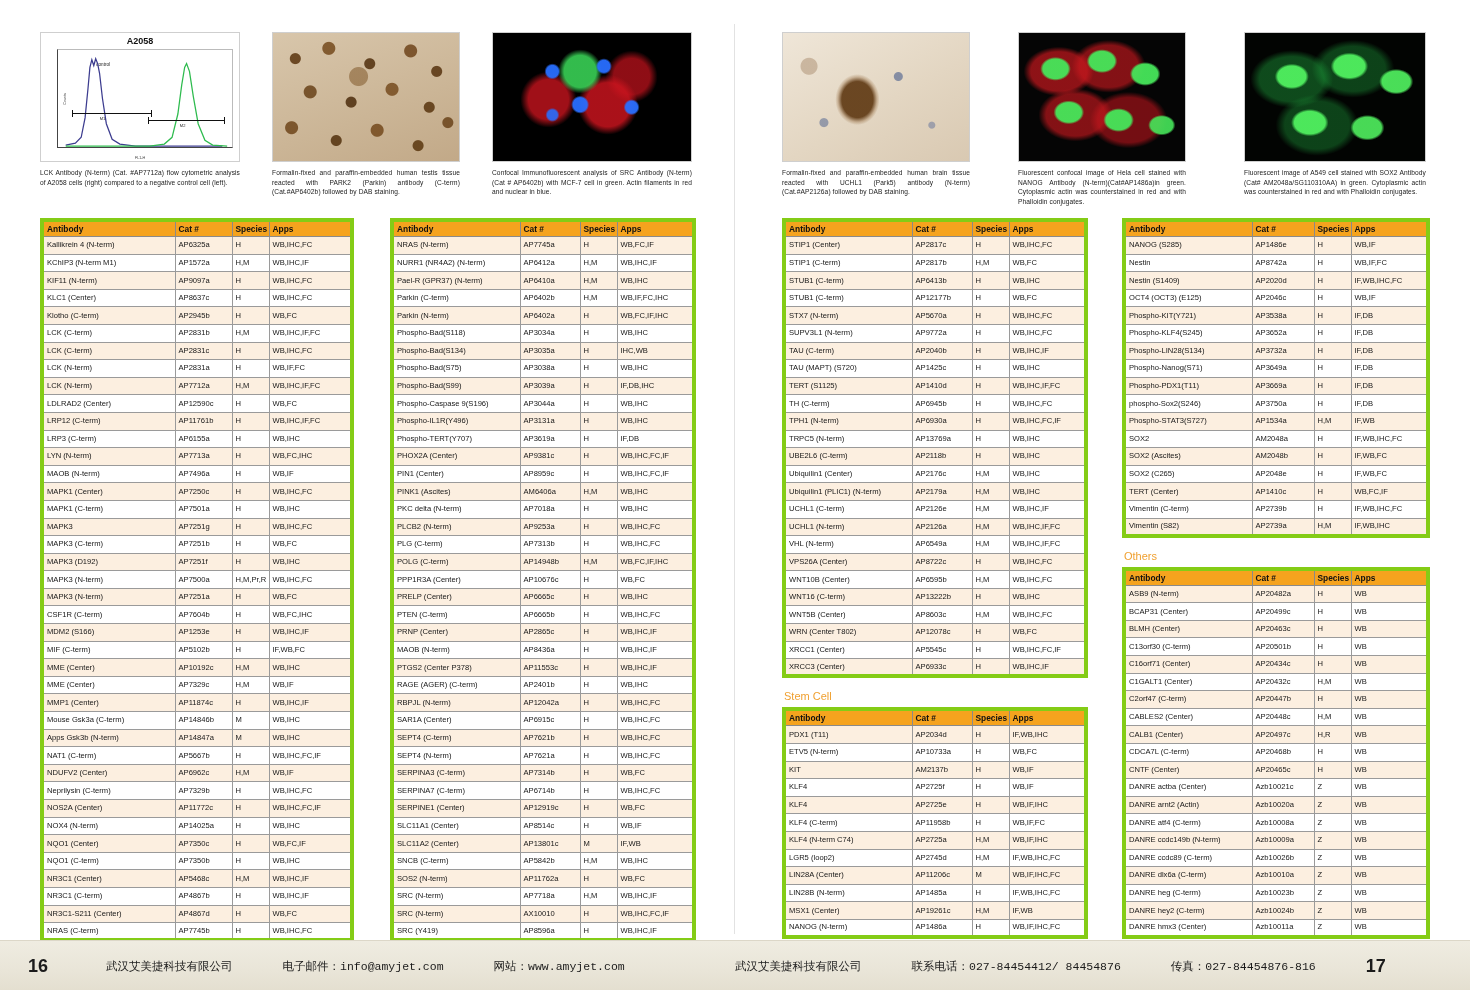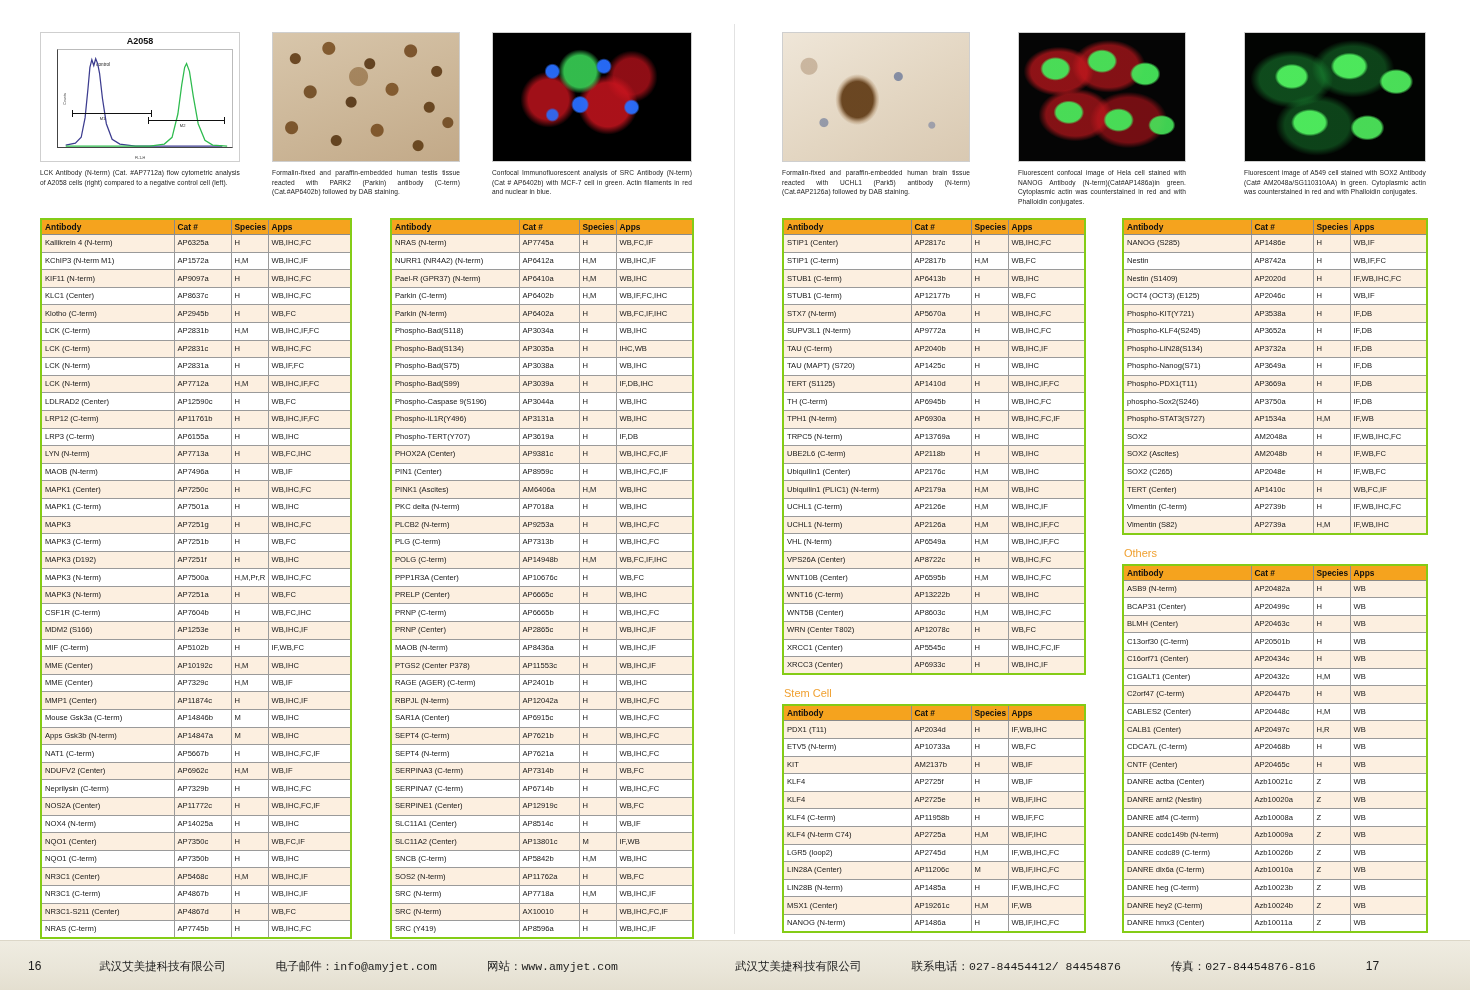--- a/index.html
+++ b/index.html
@@ -146,21 +146,21 @@
       radial-gradient(ellipse 46px 34px at 40% 72%, rgba(30,160,60,.4) 0 70%, transparent 90%),
       #020402;
   }
 
   
   .tblcol { position: absolute; }
   table.ab {
     border-collapse: collapse;
     width: 100%;
     table-layout: fixed;
-    border: 2px solid #84cc16;
+    border: 4px solid #84cc16;
   }
   table.ab th {
     background: #f5a31e;
     color: #111;
     font-size: 8.4px;
     font-weight: bold;
     text-align: left;
     padding: 2px 3px;
     border: 1px solid #8a8a8a;
     height: 14px;
@@ -195,21 +195,21 @@
     background: linear-gradient(180deg,#efece1 0%, #e9e5d8 60%, #e4dfd0 100%);
     border-top: 1px solid #dcd7c8;
   }
   .footer .half {
     position: absolute; top: 0; height: 50px;
     display: flex; align-items: center;
     font-size: 11.5px; color: #1b1b1b;
   }
   .footer .half.left  { left: 0;   width: 735px; padding-left: 28px; }
   .footer .half.right { left: 735px; width: 735px; padding-right: 28px; }
-  .footer .pg { font-size: 12px; color: #1b1b1b; }
+  .footer .pg { font-size: 18px; color: #1b1b1b; font-weight: bold; }
   .footer .seg { white-space: nowrap; font-family: Liberation Mono, monospace; }
   .spacer-md { width: 50px; }
   .spacer-lg { width: 58px; }
 
   .divider {
     position: absolute;
     left: 734px; top: 24px; bottom: 56px;
     width: 1px;
     background: #e2e2e2;
   }
@@ -680,21 +680,21 @@
             <td>H</td>
             <td>WB,FC</td>
           </tr>
           <tr class="odd">
             <td>PRELP (Center)</td>
             <td>AP6665c</td>
             <td>H</td>
             <td>WB,IHC</td>
           </tr>
           <tr class="even">
-            <td>PRNP (C-term)</td>
+            <td>PTEN (C-term)</td>
             <td>AP6665b</td>
             <td>H</td>
             <td>WB,IHC,FC</td>
           </tr>
           <tr class="odd">
             <td>PRNP (Center)</td>
             <td>AP2865c</td>
             <td>H</td>
             <td>WB,IHC,IF</td>
           </tr>
@@ -1274,21 +1274,21 @@
             <td>H</td>
             <td>WB</td>
           </tr>
           <tr class="even">
             <td>DANRE actba (Center)</td>
             <td>Azb10021c</td>
             <td>Z</td>
             <td>WB</td>
           </tr>
           <tr class="odd">
-            <td>DANRE arnt2 (Nestin)</td>
+            <td>DANRE arnt2 (Actin)</td>
             <td>Azb10020a</td>
             <td>Z</td>
             <td>WB</td>
           </tr>
           <tr class="even">
             <td>DANRE atf4 (C-term)</td>
             <td>Azb10008a</td>
             <td>Z</td>
             <td>WB</td>
           </tr>

